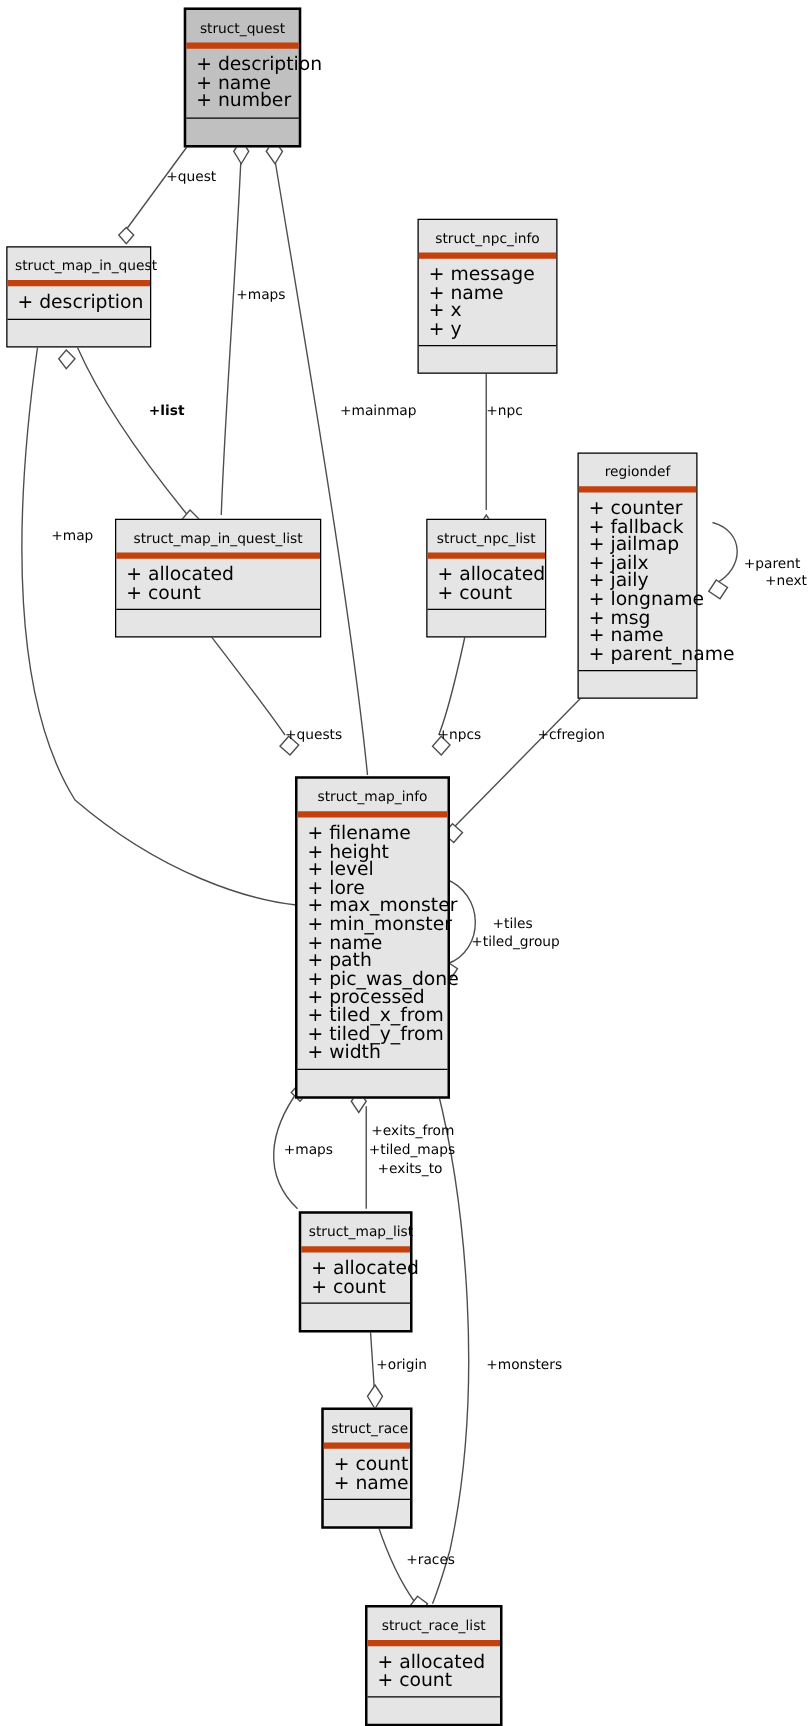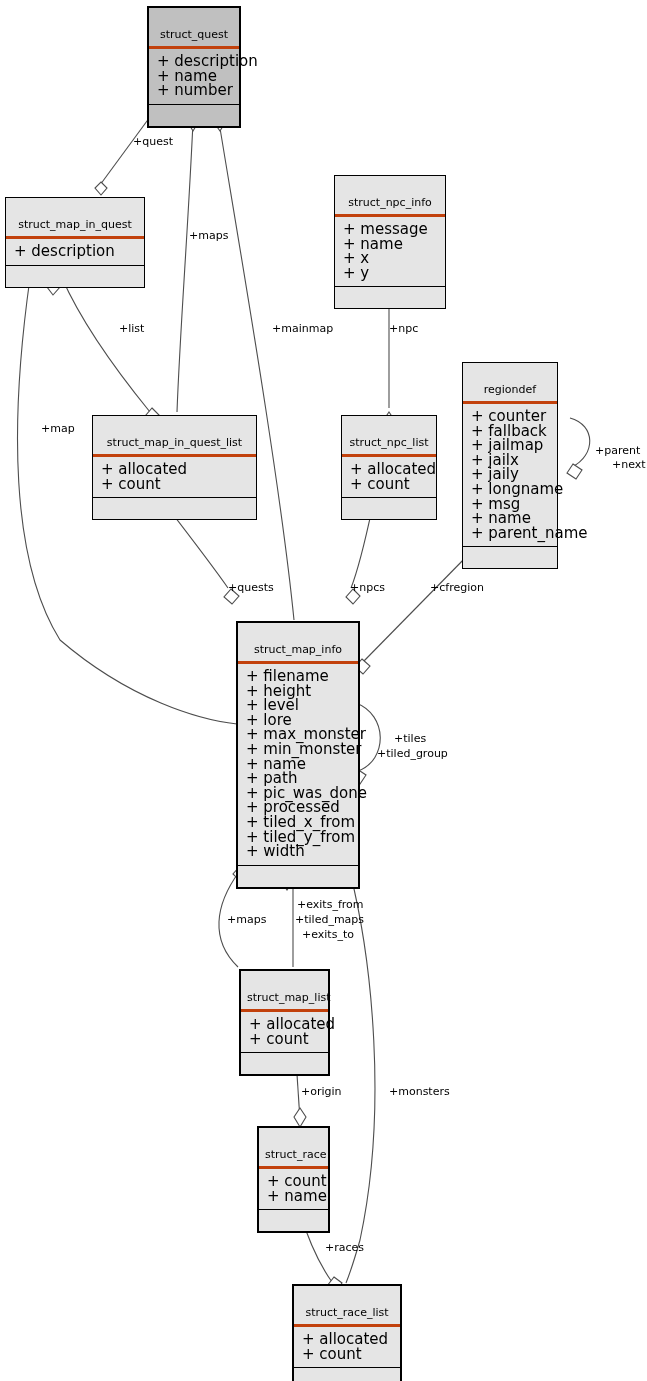--- a/index.html
+++ b/index.html
@@ -34,22 +34,22 @@
   }
   .uml-class.highlight {
     background: #c0c0c0;
     border: 2px solid #000000;
   }
   .uml-class.thick {
     border: 2px solid #000000;
   }
   .uml-title {
     text-align: center;
-    padding: 20px 6px 5px 6px;
-    border-bottom: 3px solid #c2410c;
+    padding: 8px 6px 5px 6px;
+    border-bottom: 5px solid #c2410c;
     white-space: nowrap;
     font-size: 11px;
     line-height: 13px;
   }
   .uml-attrs {
     padding: 5px 8px 6px 8px;
     border-bottom: 1px solid #000000;
     line-height: 14.6px;
     min-height: 14px;
   }
@@ -131,21 +131,21 @@
   <div class="uml-class highlight" style="left:147px; top:6px; width:94px;">
     <div class="uml-title">struct_quest</div>
     <div class="uml-attrs">
       <div class="uml-attr">+ description</div>
       <div class="uml-attr">+ name</div>
       <div class="uml-attr">+ number</div>
     </div>
     <div class="uml-ops"></div>
   </div>
 
-  <div class="uml-class" style="left:5px; top:197px; width:140px;">
+  <div class="uml-class" style="left:5px; top:197px; width:116px;">
     <div class="uml-title">struct_map_in_quest</div>
     <div class="uml-attrs">
       <div class="uml-attr">+ description</div>
     </div>
     <div class="uml-ops"></div>
   </div>
 
   <div class="uml-class" style="left:334px; top:175px; width:112px;">
     <div class="uml-title">struct_npc_info</div>
     <div class="uml-attrs">
@@ -239,21 +239,21 @@
   </div>
 
   <div class="edge-label" style="left:133px; top:135px;">+quest</div>
 
   <div class="edge-label" style="left:189px; top:229px;">+maps</div>
 
   <div class="edge-label" style="left:272px; top:322px;">+mainmap</div>
 
   <div class="edge-label" style="left:389px; top:322px;">+npc</div>
 
-  <div class="edge-label" style="left:119px; top:322px;">+list</div>
+  <div class="edge-label" style="left:119px; top:322px;font-weight:bold;">+list</div>
 
   <div class="edge-label" style="left:41px; top:422px;">+map</div>
 
   <div class="edge-label" style="left:595px; top:444px;">+parent</div>
 
   <div class="edge-label" style="left:612px; top:458px;">+next</div>
 
   <div class="edge-label" style="left:228px; top:581px;">+quests</div>
 
   <div class="edge-label" style="left:350px; top:581px;">+npcs</div>

